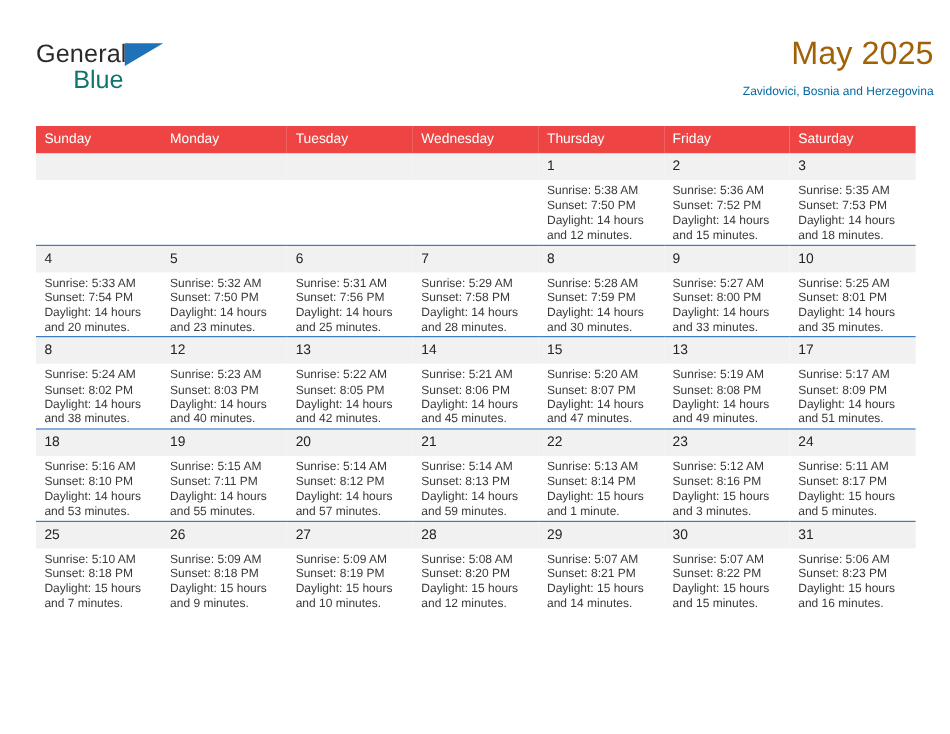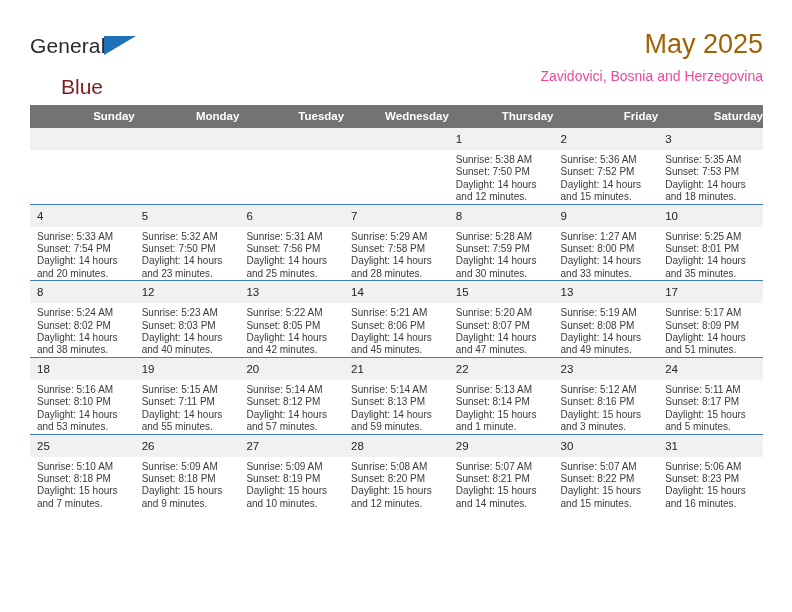--- a/index.html
+++ b/index.html
@@ -19,21 +19,21 @@
     width: 792px;
     height: 612px;
     box-sizing: border-box;
   }
 
   
   .header {
     position: absolute;
     left: 30px;
     top: 28px;
-    right: 29px;
+    right: 14px;
     height: 70px;
   }
   .logo {
     position: absolute;
     left: 0;
     top: 6px;
     width: 130px;
     height: 52px;
   }
   .logo-general {
@@ -53,62 +53,61 @@
     width: 0;
     height: 0;
     border-left: 32px solid #1f71b8;
     border-bottom: 19px solid transparent;
   }
   .logo-blue {
     position: absolute;
     left: 31px;
     top: 21px;
     font-size: 21px;
-    color: #7f1d1d;
+    color: #0f766e;
     line-height: 24px;
     font-weight: 400;
-    margin-top: 20px;
   }
   .title-wrap {
     position: absolute;
     right: 0;
     top: 0;
     text-align: right;
   }
   .cal-title {
     font-size: 27px;
     color: #a16207;
     line-height: 33px;
     font-weight: 400;
     white-space: nowrap;
   }
   .cal-subtitle {
     margin-top: 7px;
-    font-size: 14px;
-    color: #ec4899;
+    font-size: 10px;
+    color: #0369a1;
     line-height: 17px;
     font-weight: 400;
     white-space: nowrap;
   }
 
   
   .calendar {
     position: absolute;
     left: 30px;
     top: 105px;
     width: 733px;
     border-collapse: collapse;
     table-layout: fixed;
   }
   .calendar th {
-    background: #737373;
+    background: #ef4444;
     color: #ffffff;
     font-size: 11.5px;
-    font-weight: 700;
-    text-align: right;
+    font-weight: 400;
+    text-align: left;
     padding: 5px 0 5px 7px;
     height: 11px;
     line-height: 13px;
     border: none;
   }
   .calendar td {
     vertical-align: top;
     padding: 0;
     border: none;
     border-top: 1.5px solid #3b7dbf;
@@ -255,21 +254,21 @@
             <div class="cellinfo">
               <div>Sunrise: 5:28 AM</div>
               <div>Sunset: 7:59 PM</div>
               <div>Daylight: 14 hours</div>
               <div>and 30 minutes.</div>
             </div>
           </td>
           <td>
             <div class="daynum">9</div>
             <div class="cellinfo">
-              <div>Sunrise: 1:27 AM</div>
+              <div>Sunrise: 5:27 AM</div>
               <div>Sunset: 8:00 PM</div>
               <div>Daylight: 14 hours</div>
               <div>and 33 minutes.</div>
             </div>
           </td>
           <td>
             <div class="daynum">10</div>
             <div class="cellinfo">
               <div>Sunrise: 5:25 AM</div>
               <div>Sunset: 8:01 PM</div>

